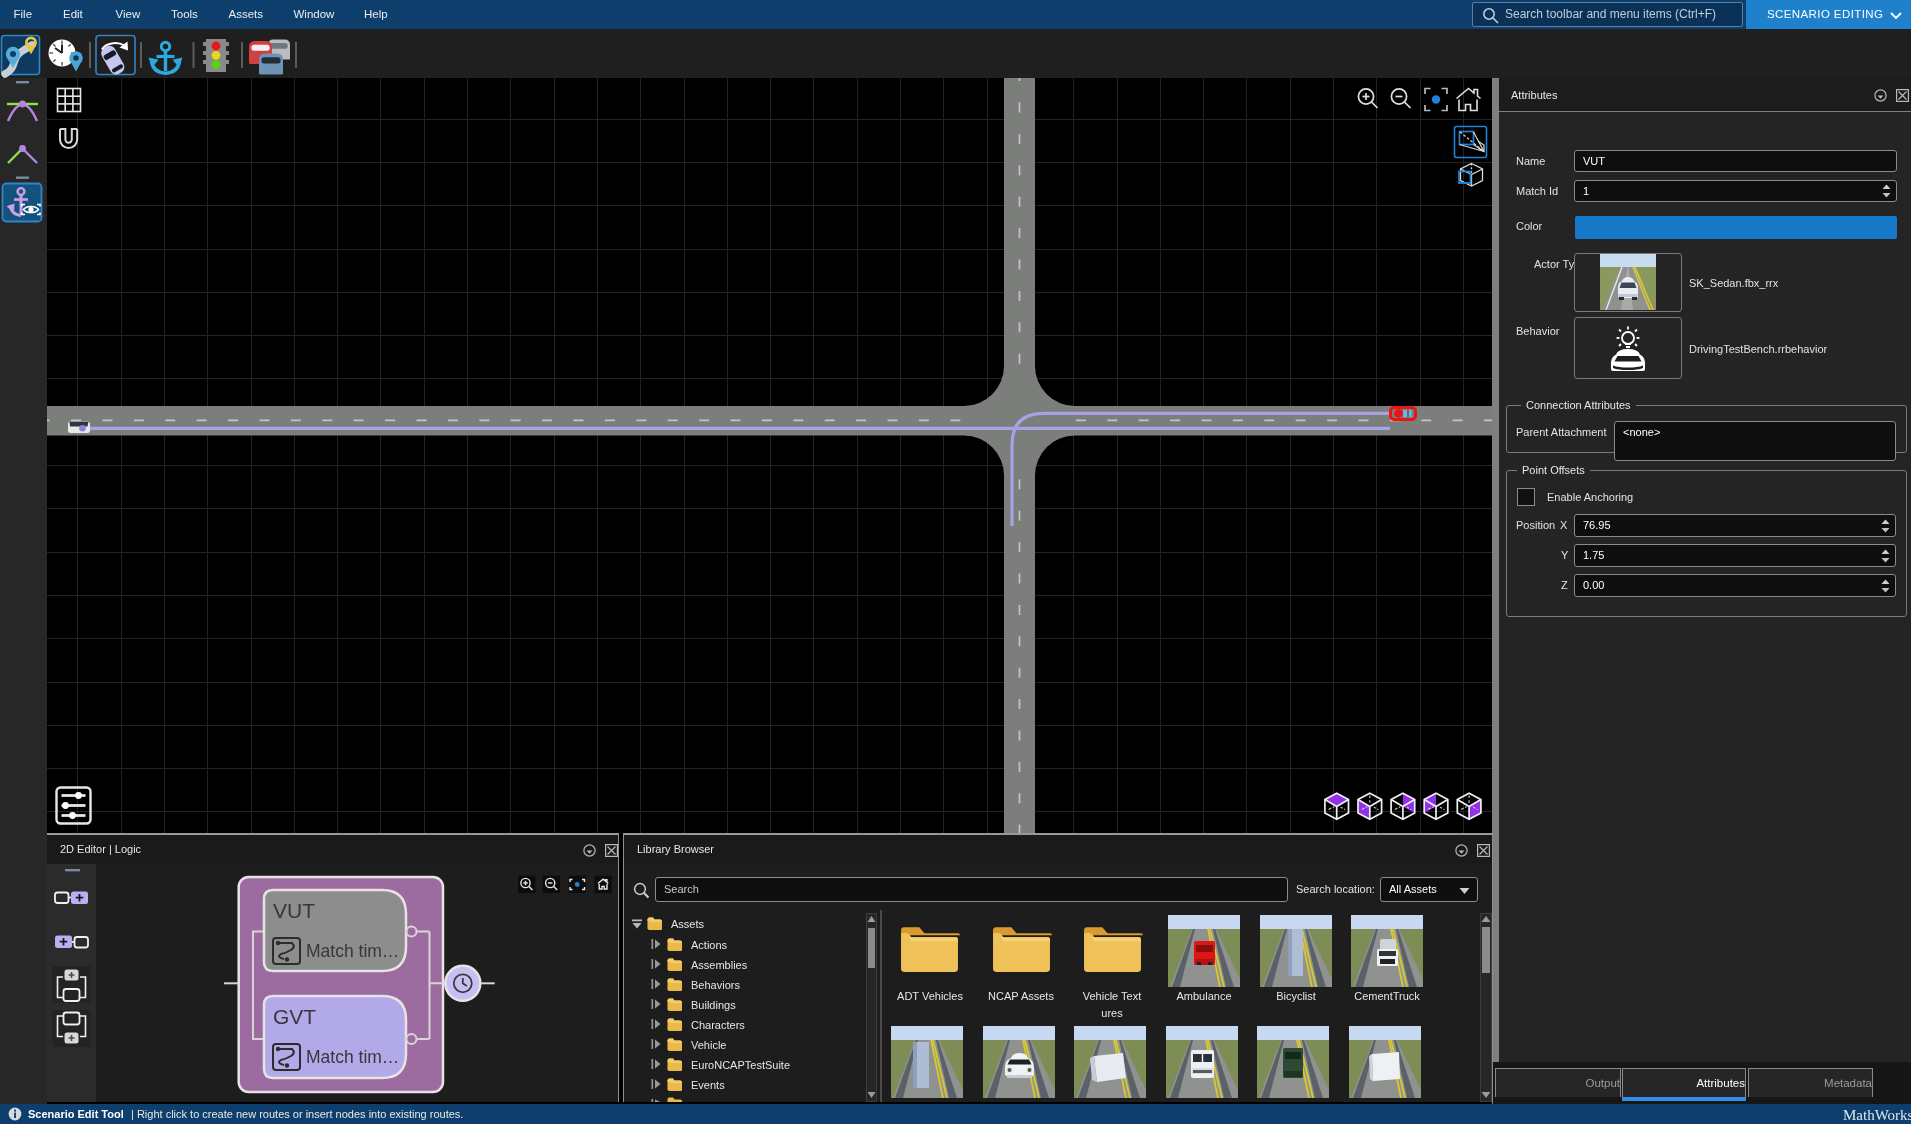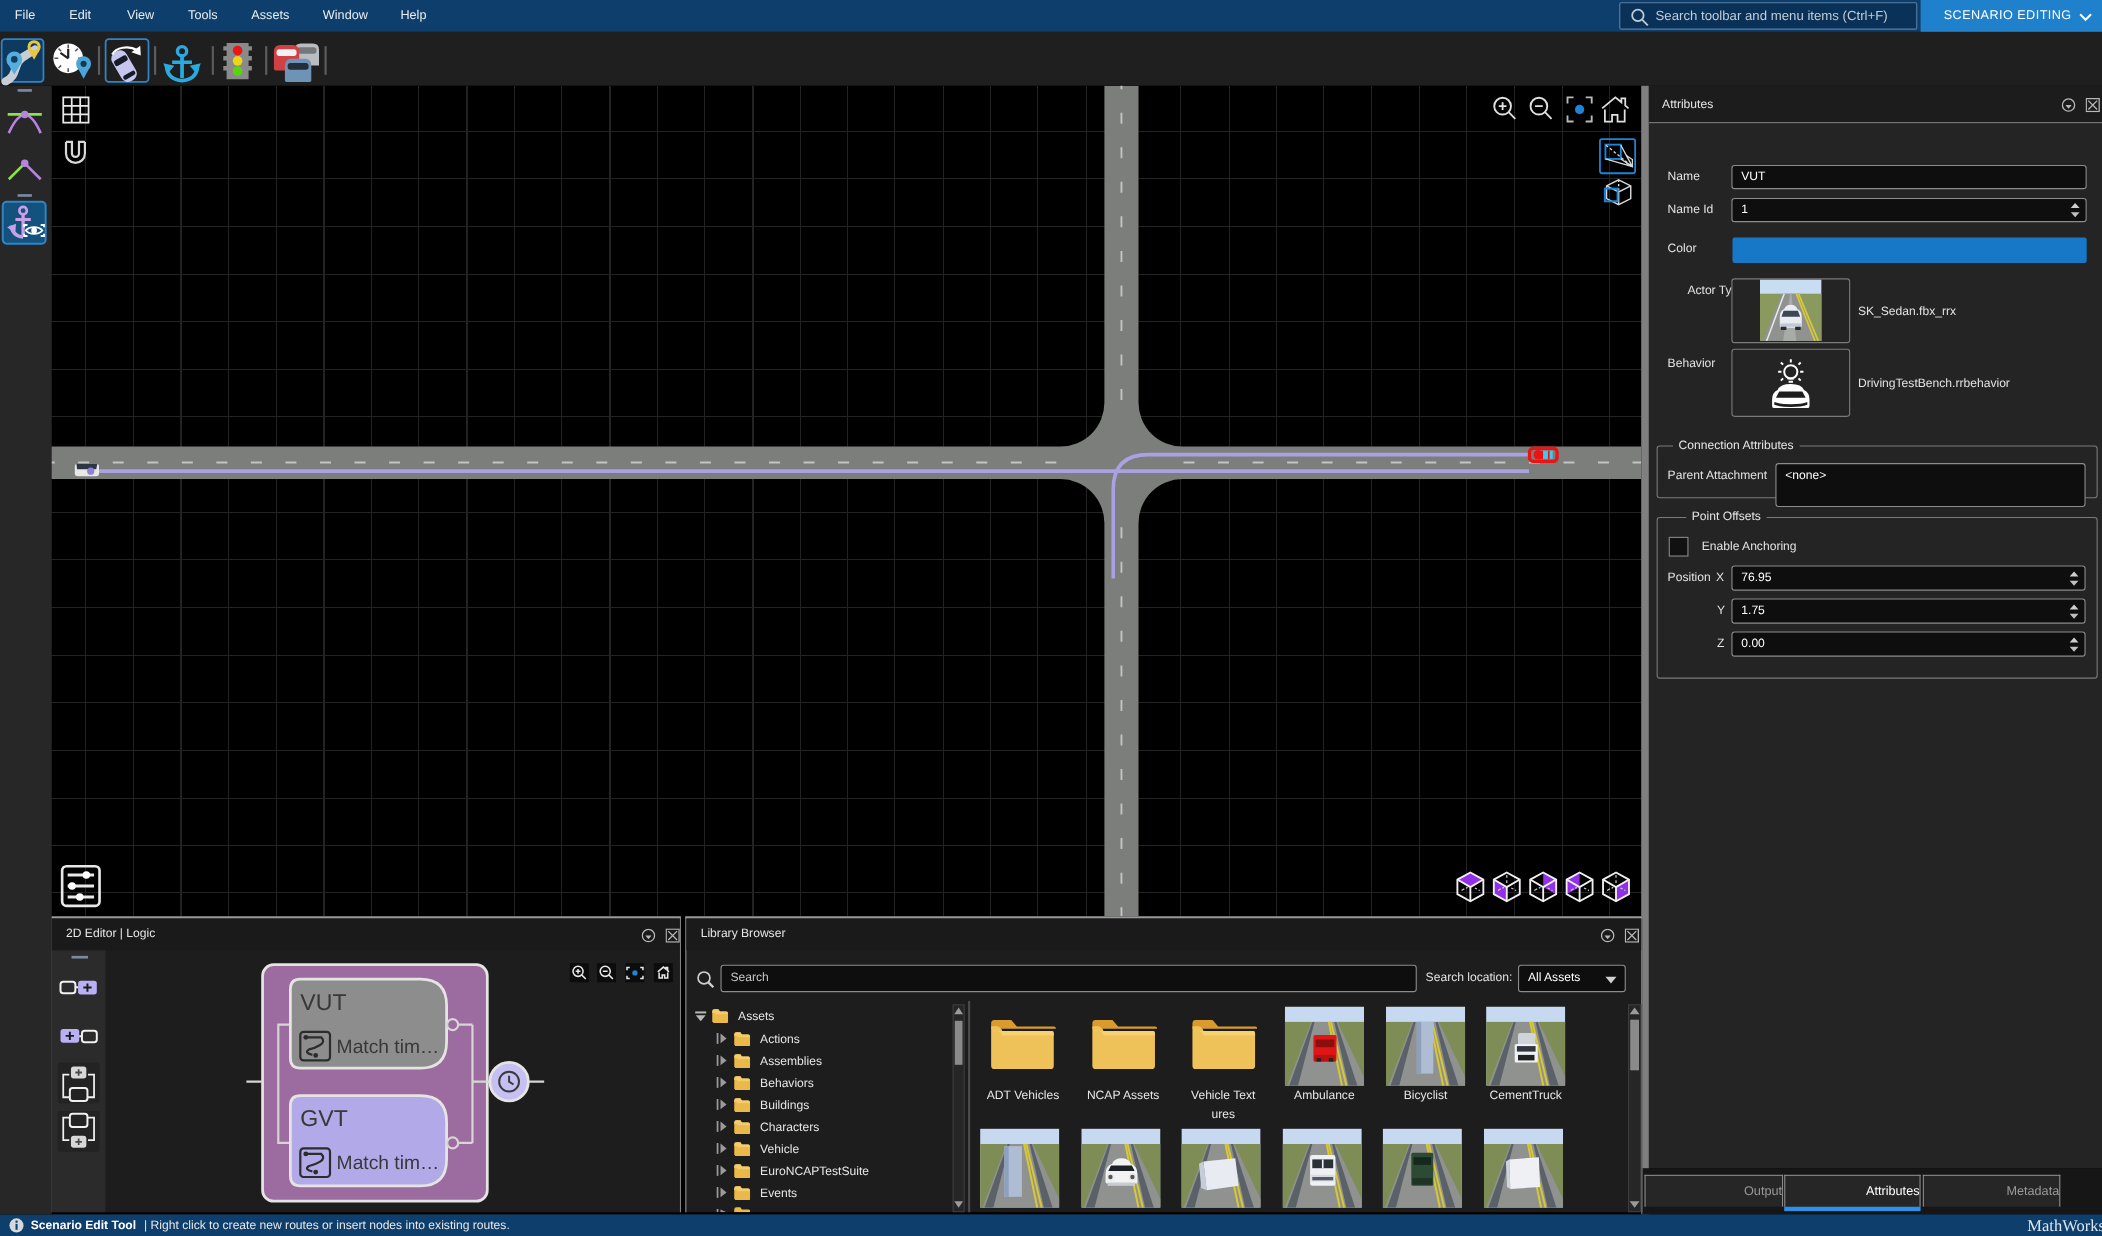--- a/index.html
+++ b/index.html
@@ -350,21 +350,21 @@
     <svg class="abs" style="left:397px;top:11px" width="13" height="13" viewBox="0 0 13 13">
           <rect x="0.6" y="0.6" width="11.8" height="11.8" fill="none" stroke="#b9b9b9" stroke-width="1.2"></rect>
           <path d="M 2.5,2.5 L 10.5,10.5 M 10.5,2.5 L 2.5,10.5" stroke="#b9b9b9" stroke-width="1.2"></path>
         </svg>
   </div>
 
   <span class="lbl" style="left:17px;top:77px;">Name</span>
   <div class="inp" style="left:75px;top:72px;width:323px;height:22px;line-height:20px;">
         <span class="v">VUT</span>
       </div>
-  <span class="lbl" style="left:17px;top:107px;">Name Id</span>
+  <span class="lbl" style="left:17px;top:107px;">Match Id</span>
   <div class="inp" style="left:75px;top:102px;width:323px;height:22px;line-height:20px;">
         <span class="v">1</span>
     <svg class="abs" style="right:4px;top:2px" width="11" height="16" viewBox="0 0 11 16">
           <path d="M 1.5,6 L 5.5,1.5 L 9.5,6 Z" fill="#cfcfcf"></path>
           <path d="M 1.5,10 L 5.5,14.5 L 9.5,10 Z" fill="#c0c0c0"></path>
         </svg>
   </div>
   <span class="lbl" style="left:17px;top:142px;">Color</span>
   <div class="abs" style="left:76px;top:138px;width:322px;height:23px;background:#1878c8;border-radius:2px;"></div>
   <span class="lbl" style="left:35px;top:180px;">Actor Type</span>
@@ -407,21 +407,21 @@
 
   <div class="fieldset" style="left:7px;top:327px;width:401px;height:48px;">
         <span class="legend" style="left:14px;">Connection Attributes</span>
       </div>
   <span class="lbl" style="left:17px;top:348px;">Parent Attachment</span>
   <div class="inp" style="left:115px;top:343px;width:282px;height:40px;line-height:21px;">
         <span class="v">&lt;none&gt;</span>
       </div>
 
   <div class="fieldset" style="left:7px;top:392px;width:401px;height:147px;">
-        <span class="legend" style="left:26px;">Point Offsets</span>
+        <span class="legend" style="left:10px;">Point Offsets</span>
       </div>
   <div class="abs" style="left:18px;top:410px;width:18px;height:18px;background:#111;border:1px solid #8c8c8c;"></div>
   <span class="lbl" style="left:48px;top:413px;">Enable Anchoring</span>
   <span class="lbl" style="left:17px;top:441px;">Position</span>
   <span class="lbl" style="left:61px;top:441px;">X</span>
   <div class="inp" style="left:75px;top:436px;width:322px;height:23px;line-height:21px;">
         <span class="v">76.95</span>
     <svg class="abs" style="right:4px;top:3px" width="11" height="16" viewBox="0 0 11 16">
           <path d="M 1.5,6 L 5.5,1.5 L 9.5,6 Z" fill="#cfcfcf"></path>
           <path d="M 1.5,10 L 5.5,14.5 L 9.5,10 Z" fill="#c0c0c0"></path>

